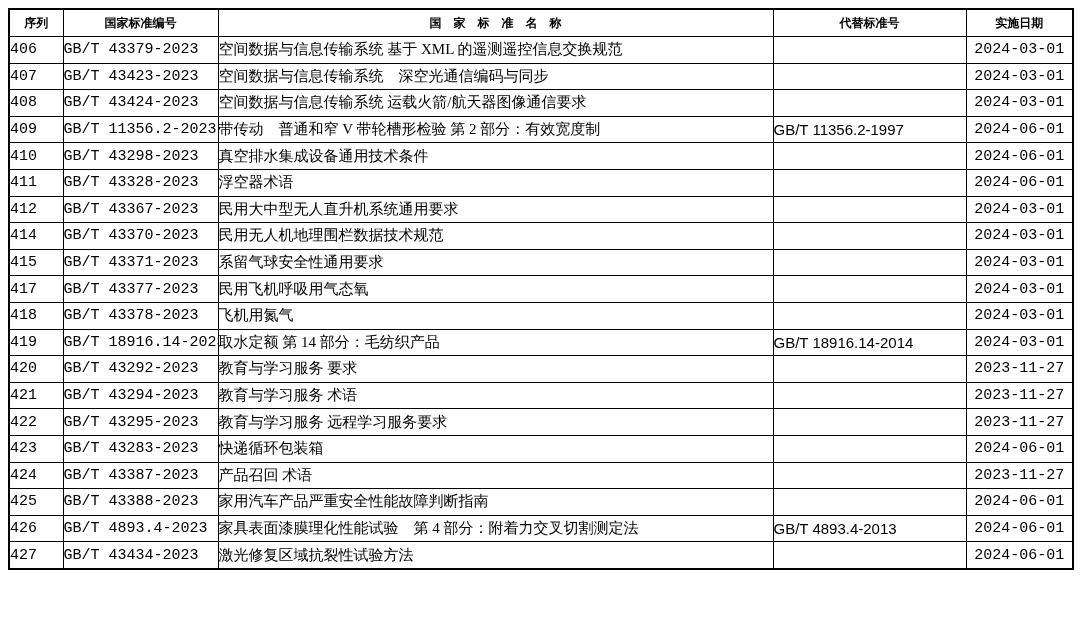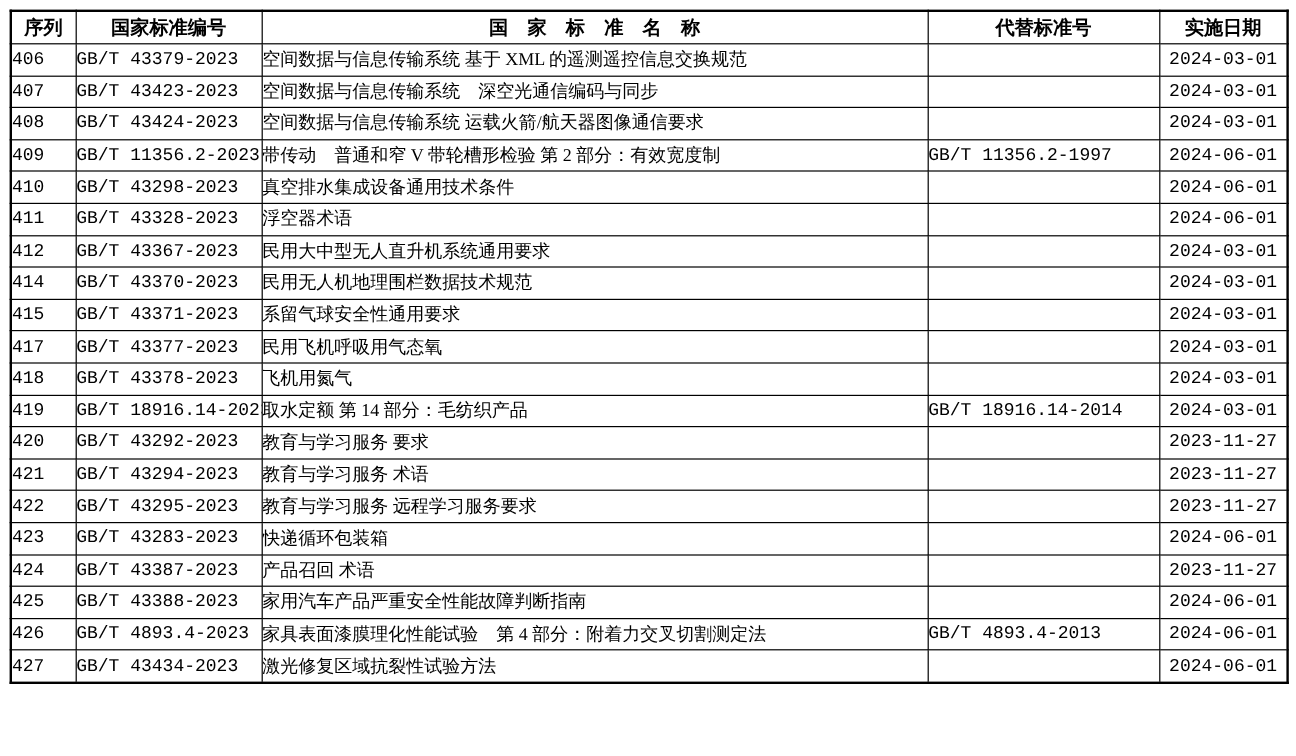--- a/index.html
+++ b/index.html
@@ -27,21 +27,21 @@
   .std-table td {
     border: 1px solid #000000;
     padding: 0;
     overflow: hidden;
     white-space: nowrap;
     vertical-align: middle;
   }
   .std-table thead th {
     height: 26px;
     font-weight: bold;
-    font-size: 16px;
+    font-size: 12px;
     text-align: center;
     font-family: "Liberation Serif", "DejaVu Serif", serif;
   }
   .std-table tbody td {
     height: 25.6px;
     font-size: 15px;
   }
   
   col.w-seq      { width: 54px;  }
   col.w-code     { width: 155px; }
@@ -59,21 +59,21 @@
     font-family: "Liberation Mono", "DejaVu Sans Mono", monospace;
     font-size: 14px;
   }
   .c-name {
     padding-left: 7px;
     font-family: "Liberation Serif", "DejaVu Serif", serif;
     font-size: 15.5px;
   }
   .c-replaced {
     padding-left: 9px;
-    font-family: Liberation Mono, monospace;
+    font-family: Liberation Sans, sans-serif;
     font-size: 14px;
   }
   .c-date {
     text-align: center;
     font-family: "Liberation Mono", "DejaVu Sans Mono", monospace;
     font-size: 14px;
     margin-left: 10px;
   }
 </style>
 </head>

